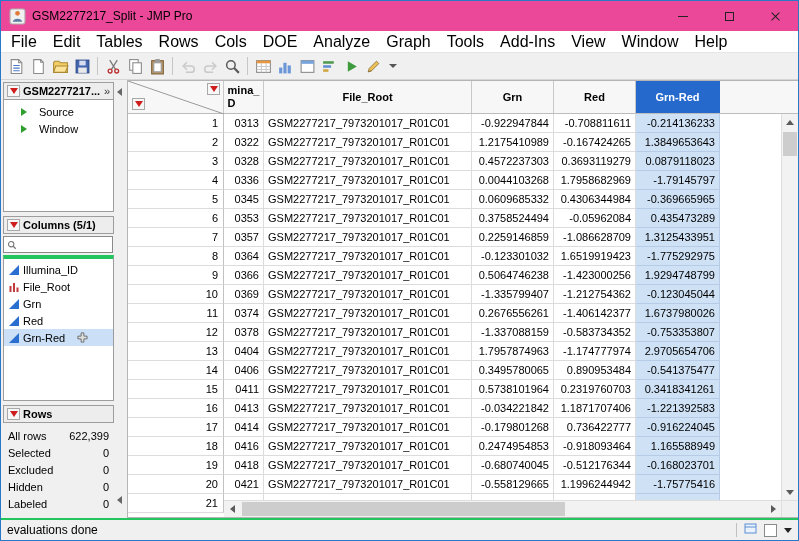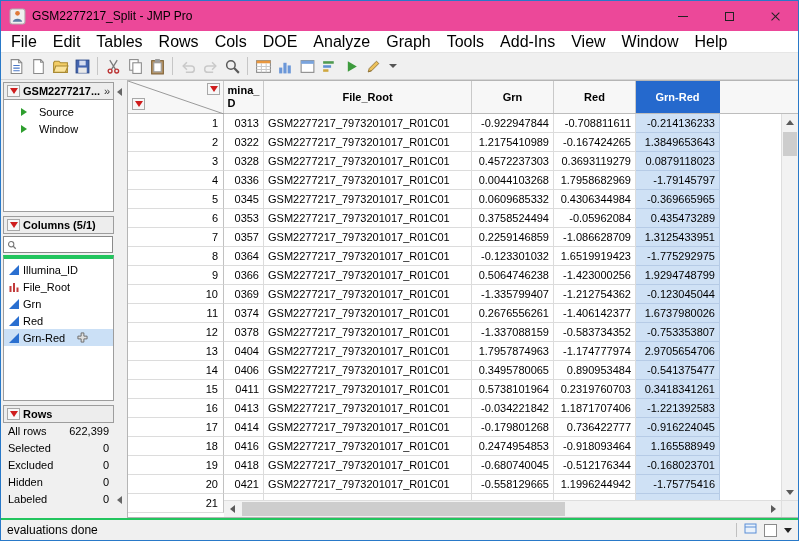--- a/index.html
+++ b/index.html
@@ -52,21 +52,21 @@
   .search-box{height:17px;border:1px solid #8a8a8a;background:#fff;display:flex;align-items:center;padding:0 3px;gap:3px}
   .search-box svg{flex:0 0 auto;display:block}
   .search-input{border:none;outline:none;flex:1;font-size:11px;min-width:0;font-family:"Liberation Sans",sans-serif}
   .cols-list{height:146px;margin-top:2px;border-top:4px solid #22c55e;padding-top:2px}
   .col-item{display:flex;align-items:center;gap:4px;height:17px;padding:0 2px 0 5px;font-size:11px;white-space:nowrap}
   .col-item.selected{background:#cbe0f6}
   .col-icon{width:10px;height:10px;flex:0 0 auto}
   .col-icon svg{display:block}
   .plus-cursor{margin-left:8px;display:flex}
   .rows-stats{padding:2px 3px 0 3px}
-  .stat{display:flex;font-size:11px;height:17px;align-items:flex-start;padding:0 2px}
+  .stat{display:flex;font-size:11px;height:17px;align-items:flex-end;padding:0 2px}
   .stat .v{margin-left:auto}
 
   
   .splitter{width:13px;flex:0 0 13px;position:relative;background:#f0f0f0}
   .chev{position:absolute;left:3px;width:0;height:0;border-top:4px solid transparent;border-bottom:4px solid transparent;border-right:5px solid #666}
   .chev.top{top:8px}
   .chev.bot{bottom:14px}
 
   
   .table-area{flex:1;position:relative;background:#fff;border:1px solid #b5b5b5;border-right:none;overflow:hidden;min-width:0}

